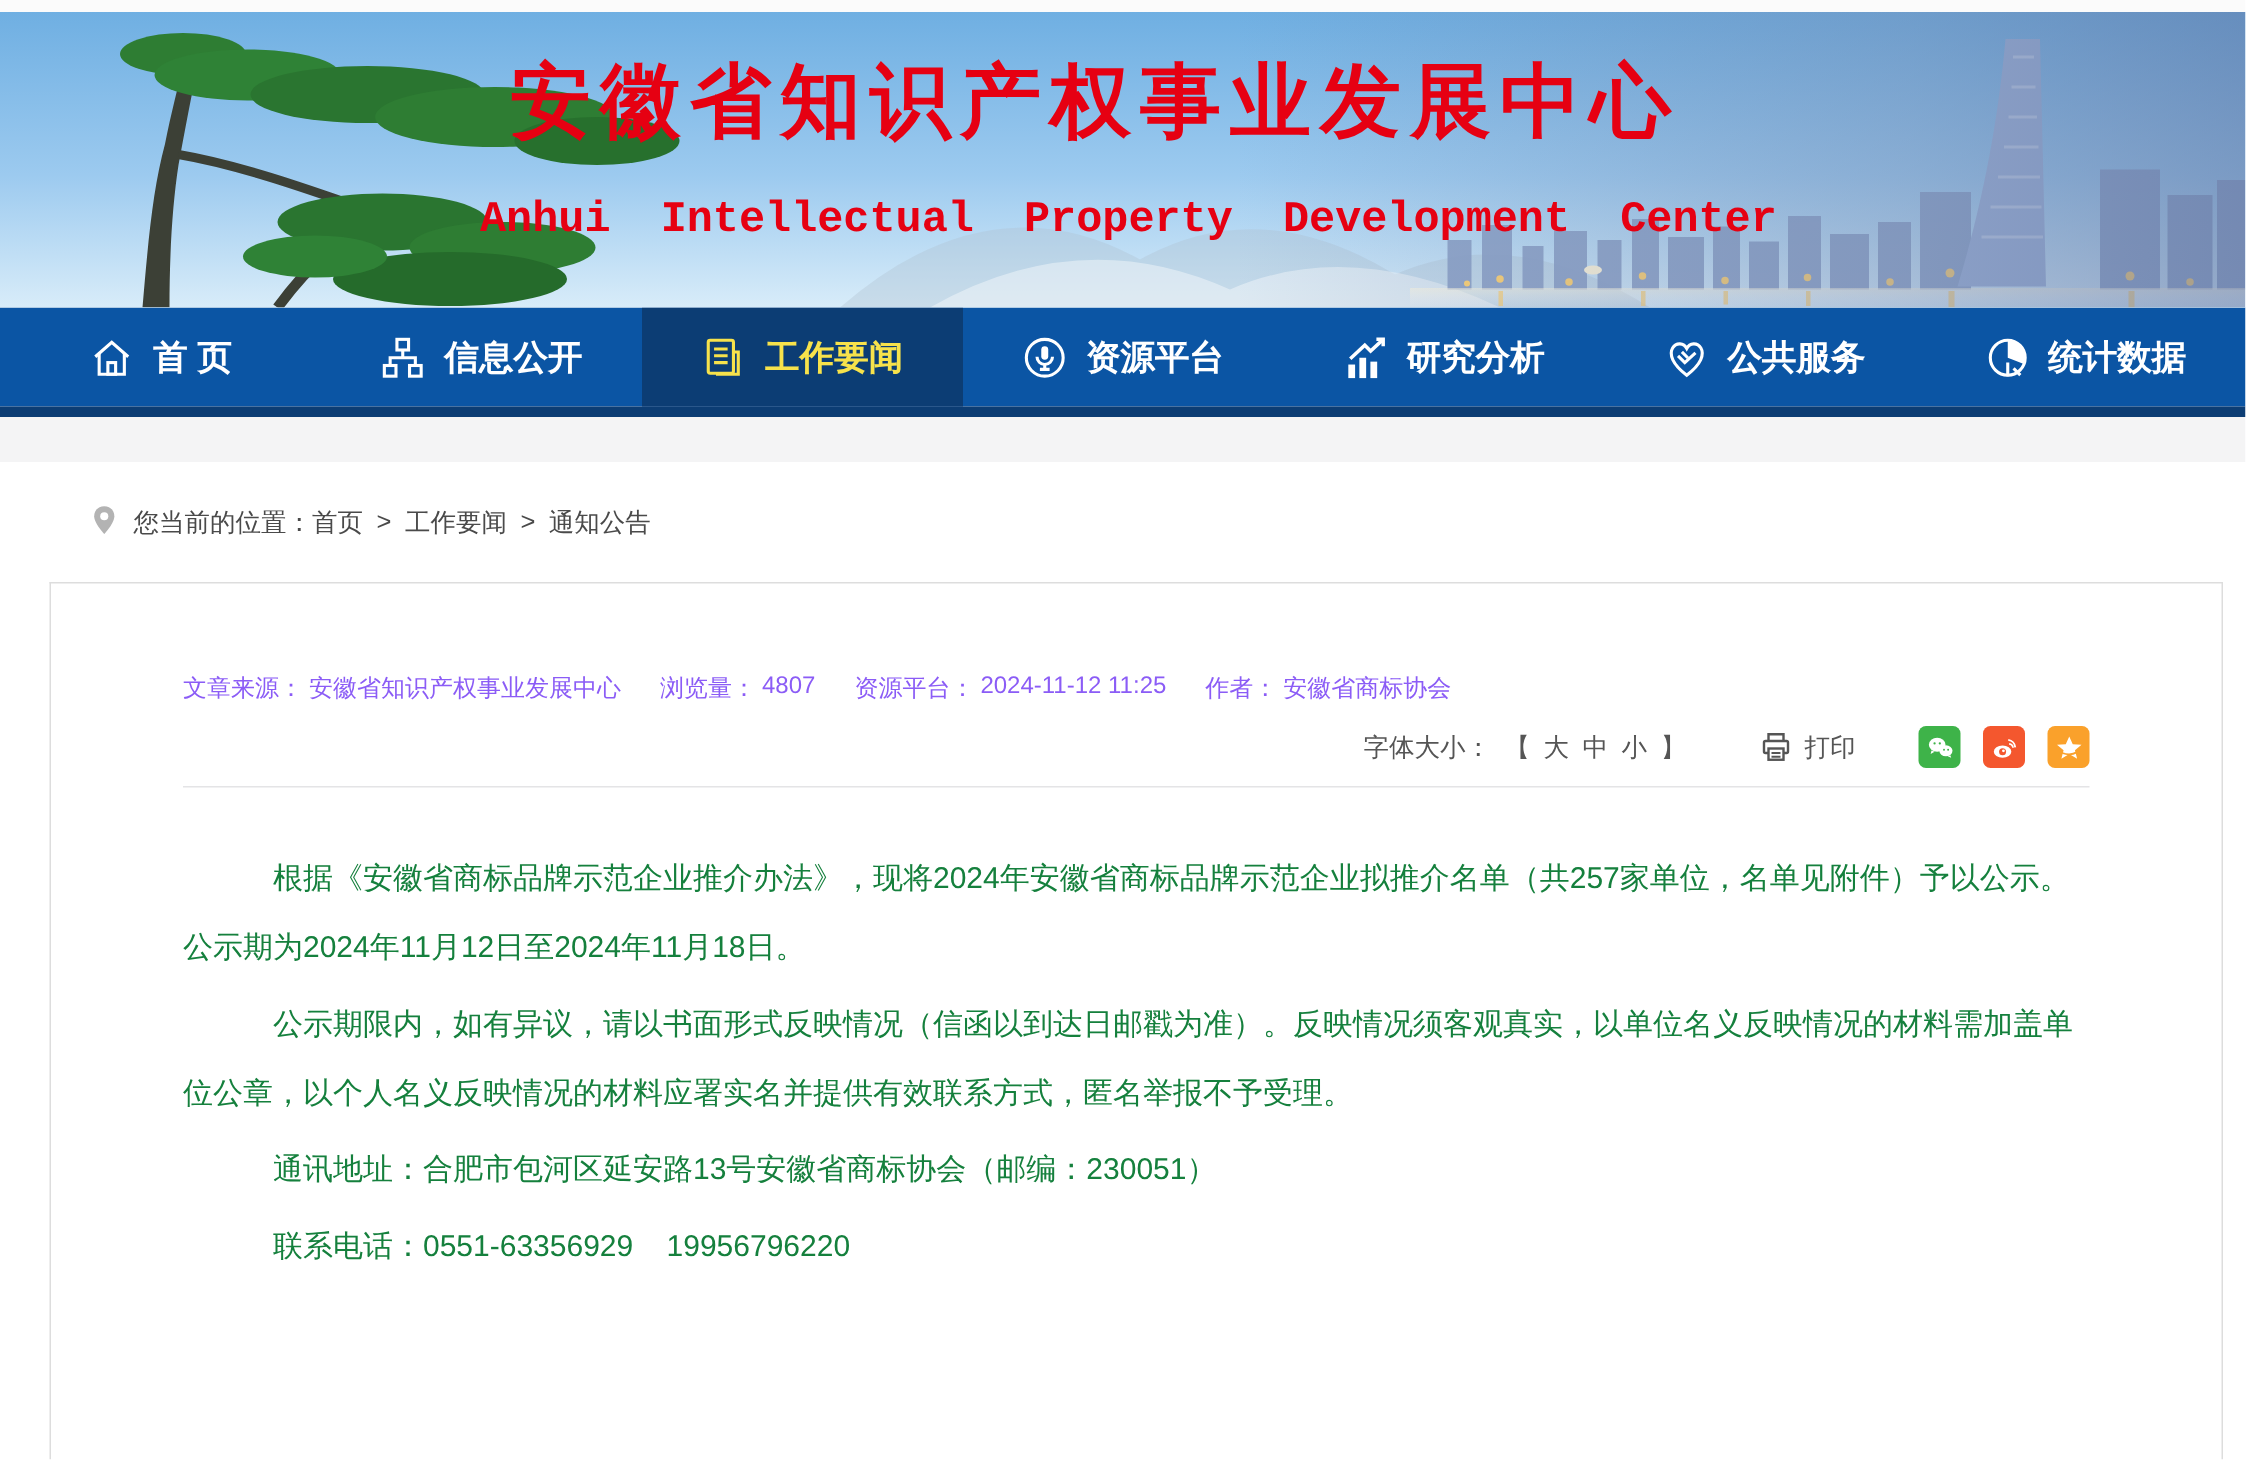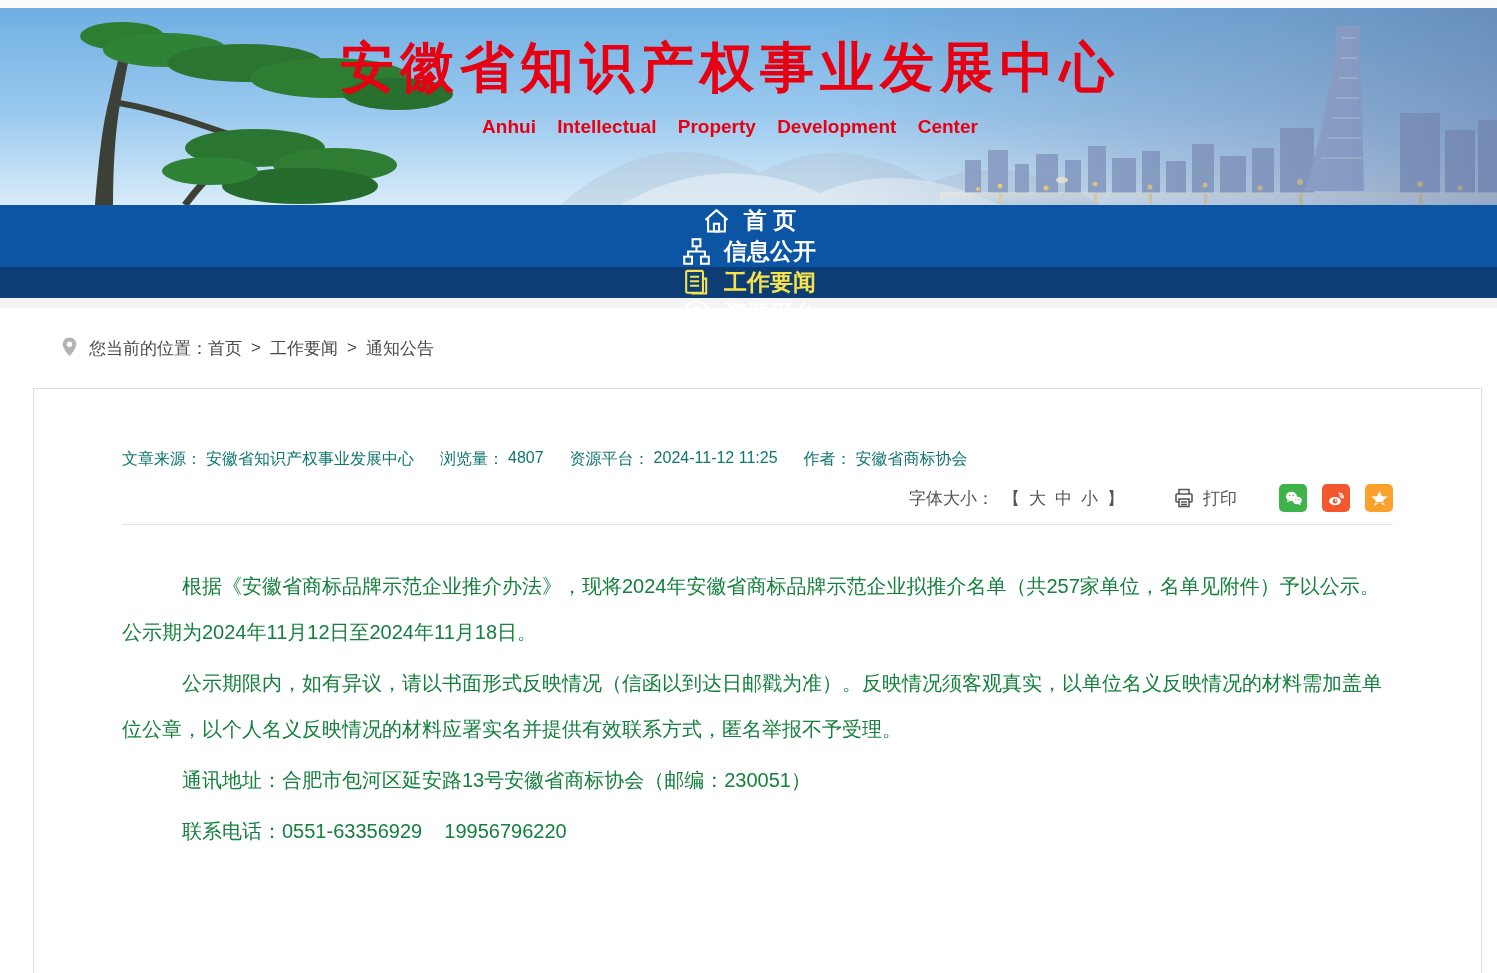--- a/index.html
+++ b/index.html
@@ -11,46 +11,46 @@
 
   
   .banner { position:relative; height:197px; overflow:hidden;
             background:linear-gradient(to bottom,#6fafe2 0%,#9ccaef 55%,#d8ecf9 100%); }
   .banner-dusk { position:absolute; inset:0;
             background:linear-gradient(to right, rgba(110,130,170,0) 55%, rgba(110,130,170,0.40) 85%, rgba(95,115,160,0.55) 100%); }
   .banner-art { position:absolute; inset:0; width:100%; height:100%; }
   .banner-text { position:absolute; left:320px; width:820px; top:24px; text-align:center; }
   .banner-cn { font-size:54px; font-weight:bold; color:#e60012; letter-spacing:6px;
                font-family:"Liberation Sans", sans-serif; white-space:nowrap; }
-  .banner-en { margin-top:11px; font-size:19px; font-weight:bold; color:#e60012;
-               font-family:Liberation Sans, sans-serif; word-spacing:16px; white-space:nowrap; }
-
-  
-  .nav-bar { display:flex; height:66px; background:#0b55a4;flex-direction:column; }
+  .banner-en { margin-top:25px; font-size:29px; font-weight:bold; color:#e60012;
+               font-family:Liberation Mono, monospace; word-spacing:16px; white-space:nowrap; }
+
+  
+  .nav-bar { display:flex; height:66px; background:#0b55a4; }
   .nav-item { flex:1; display:flex; align-items:center; justify-content:center; gap:12px;
               color:#ffffff; font-size:23px; font-weight:bold; cursor:pointer; white-space:nowrap; }
   .nav-item svg { width:31px; height:31px; }
   .nav-item.active { background:#0c3d74; color:#f7e24b; }
   .nav-strip { height:7px; background:#0c3d74; }
 
   
   .gray-band { height:30px; background:#f4f4f5; }
   .breadcrumb-row { height:80px; display:flex; align-items:center; padding-left:60px;
                     background:#ffffff; font-size:17px; color:#4a4a4a; }
   .breadcrumb-row svg { width:19px; height:25px; margin-right:10px; }
   .crumb { color:#4a4a4a; cursor:pointer; }
   .crumb-sep { margin:0 9px; color:#4a4a4a; }
 
   
   .card { margin:0 15px 0 33px; height:585px; background:#ffffff;
           border:1px solid #dddddd; border-bottom:none; padding:0 88px; }
   .article-title { padding-top:80px; text-align:center; font-size:35px; font-weight:bold;
                    color:#222222; letter-spacing:1px; }
   .meta-row { margin-top:60px; display:flex; align-items:center; gap:8px 26px;
-              font-size:16px; color:#0f766e; }
+              font-size:16px; color:#8b5cf6; }
   .meta-pair { display:flex; gap:4px; white-space:nowrap; }
   .tools-row { margin-top:14px; display:flex; justify-content:flex-end; align-items:center;
                font-size:17px; color:#555555; }
   .font-size-ctl { display:flex; align-items:flex-end; gap:9px; }
   .font-btn { cursor:pointer; }
   .print-btn { display:flex; align-items:center; gap:7px; margin-left:48px; cursor:pointer; }
   .print-btn svg { width:24px; height:24px; }
   .share-group { display:flex; gap:15px; margin-left:42px; }
   .share-icon { width:28px; height:28px; border-radius:5px; display:flex; align-items:center;
                 justify-content:center; cursor:pointer; }

